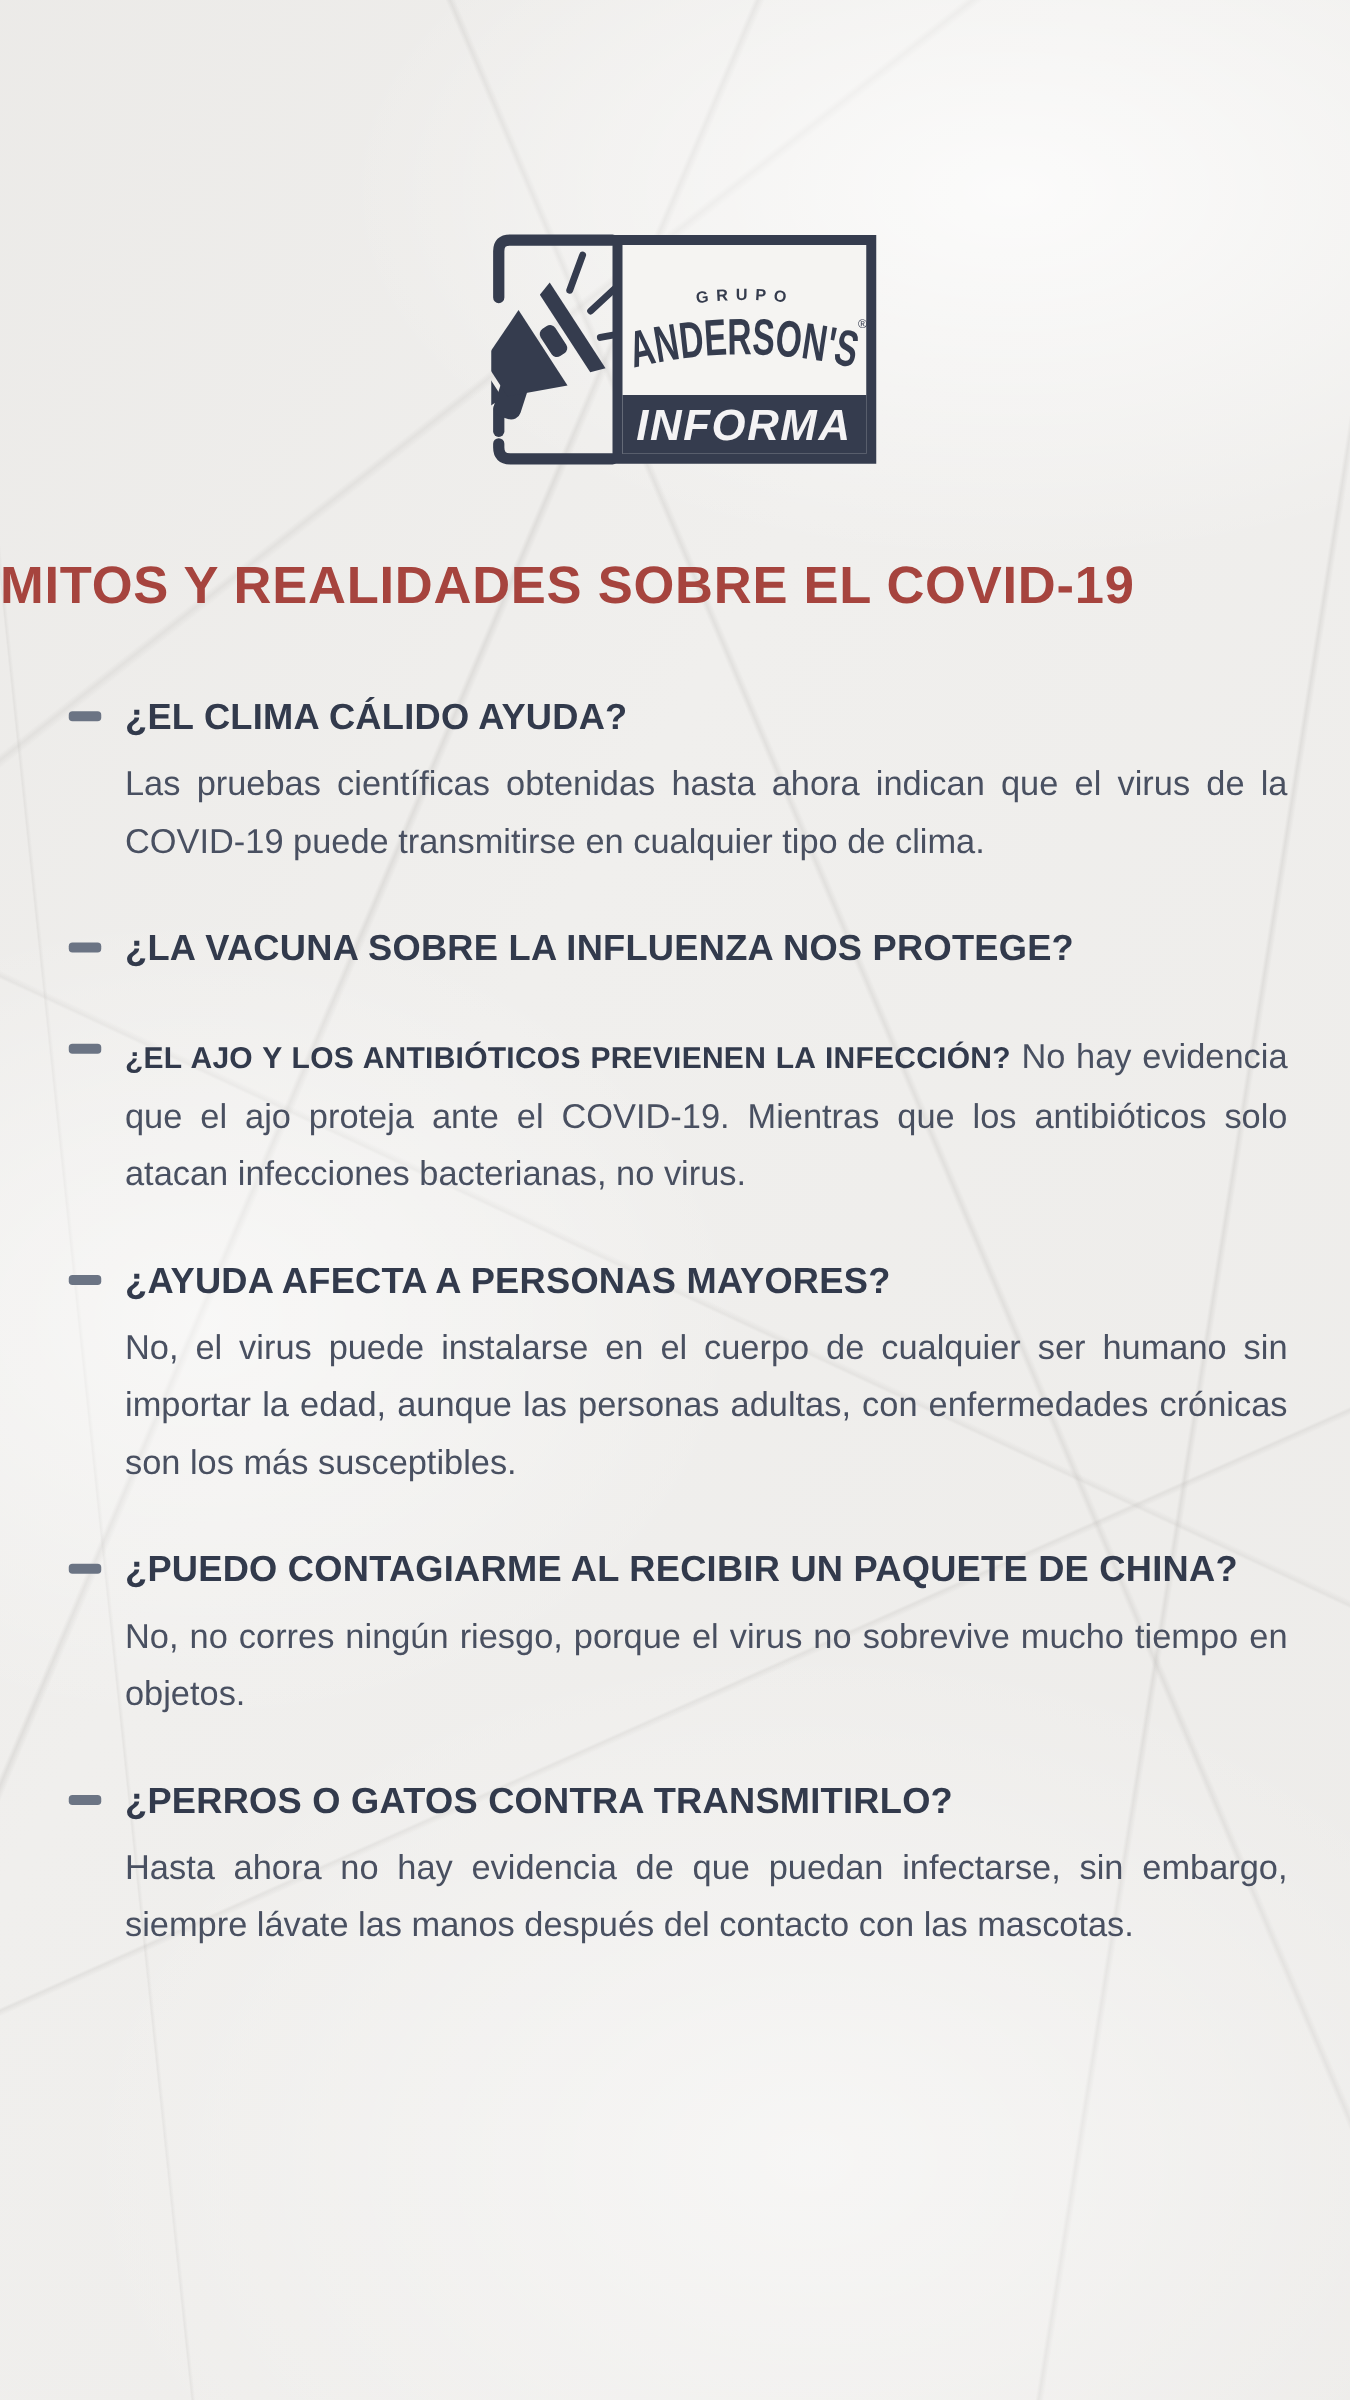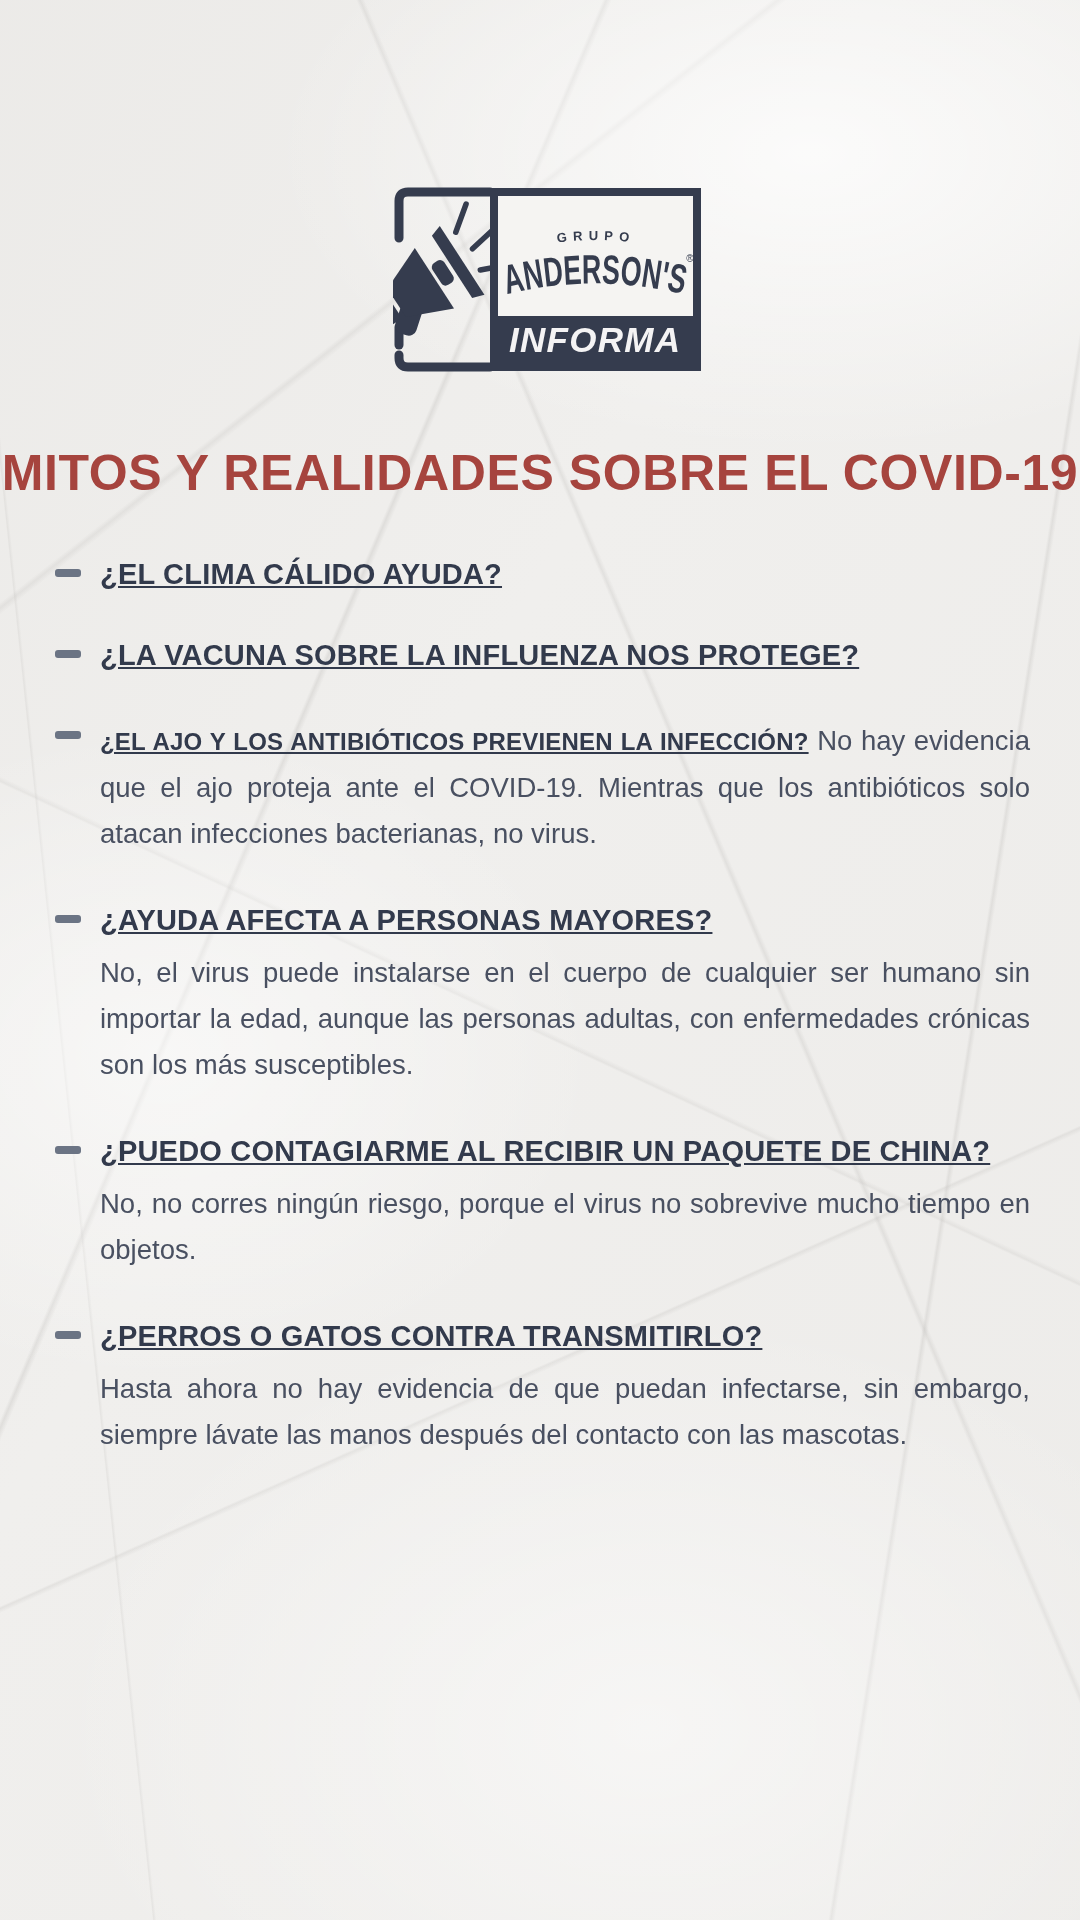--- a/index.html
+++ b/index.html
@@ -27,39 +27,38 @@
       linear-gradient(84deg,  transparent 11.9%, rgba(186,184,181,.20) 12%, transparent 12.2%),
       linear-gradient(120deg, rgba(228,226,223,.35), rgba(244,243,241,.0) 40%, rgba(230,228,225,.3) 100%);
   }
   .logo{
     position:absolute;left:393px;top:186px;width:310px;height:187px;
     color:var(--navy,#353c4e);
   }
   .logo svg{display:block;width:100%;height:100%;}
   .poster-title{
     position:absolute;top:444px;left:0;width:1080px;
-    margin:0;text-align:center;white-space:nowrap;
-    font-size:50px;font-weight:bold;letter-spacing:.6px;
+    margin:0;text-align:left;white-space:nowrap;
+    font-size:42px;font-weight:bold;letter-spacing:.6px;
     color:var(--red,#a6443e);
   }
   .content{
     position:absolute;top:556px;left:100px;width:930px;
   }
   .faq{position:relative;margin:0 0 45px 0;}
   .dash{
     position:absolute;left:-45px;top:13px;
     width:26px;height:8px;border-radius:3px;
     background:var(--dash,#6b7484);
   }
   .q{
     margin:0 0 12px 0;
     font-size:29px;line-height:36px;font-weight:bold;
     letter-spacing:.2px;white-space:nowrap;
     color:var(--heading,#323a4c);
-    text-decoration:underline;
   }
   b.q{white-space:normal;font-size:24px;line-height:46px;margin:0;}
   .ans{
     margin:0;
     font-size:27.5px;line-height:46px;
     text-align:justify;
     color:var(--body,#495061);
   }
 </style>
 </head>
@@ -116,20 +115,21 @@
       </g>
     </svg>
   </div>
 
   <h1 class="poster-title">MITOS Y REALIDADES SOBRE EL COVID-19</h1>
 
   <div class="content" id="faq-list">
       <section class="faq">
         <span class="dash"></span>
         <h2 class="q">¿EL CLIMA CÁLIDO AYUDA?</h2>
+        <p class="ans">Las pruebas científicas obtenidas hasta ahora indican que el virus de la COVID-19 puede transmitirse en cualquier tipo de clima.</p>
       </section>
       <section class="faq">
         <span class="dash"></span>
         <h2 class="q">¿LA VACUNA SOBRE LA INFLUENZA NOS PROTEGE?</h2>
       </section>
       <section class="faq">
         <span class="dash"></span>
         <p class="ans"><b class="q">¿EL AJO Y LOS ANTIBIÓTICOS PREVIENEN LA INFECCIÓN?</b> <span>No hay evidencia que el ajo proteja ante el COVID-19. Mientras que los antibióticos solo atacan infecciones bacterianas, no virus.</span></p>
       </section>
       <section class="faq">

